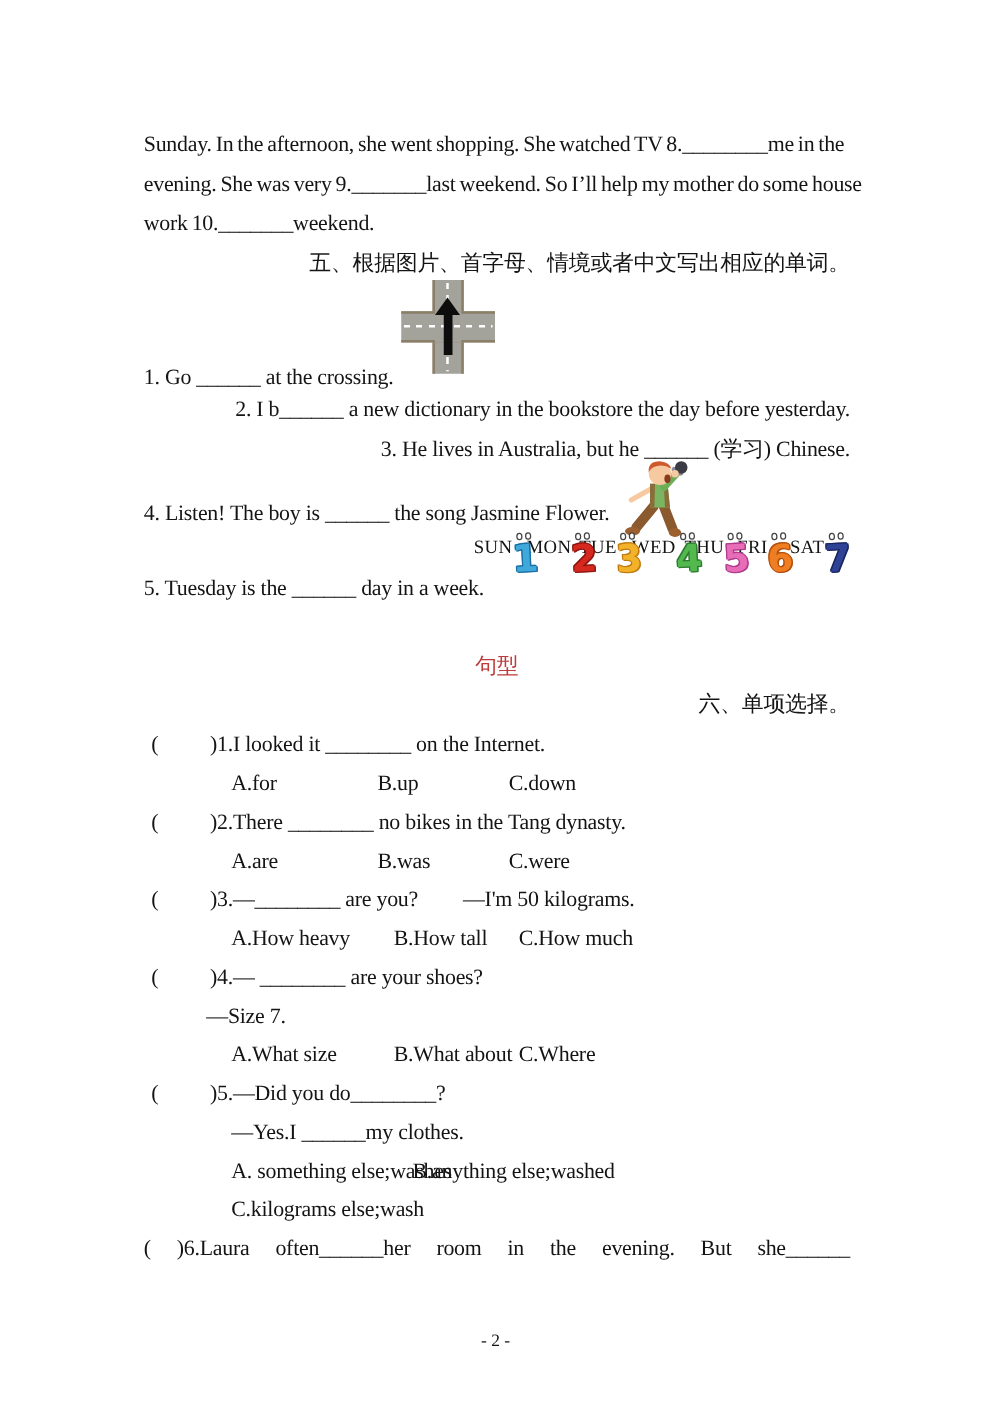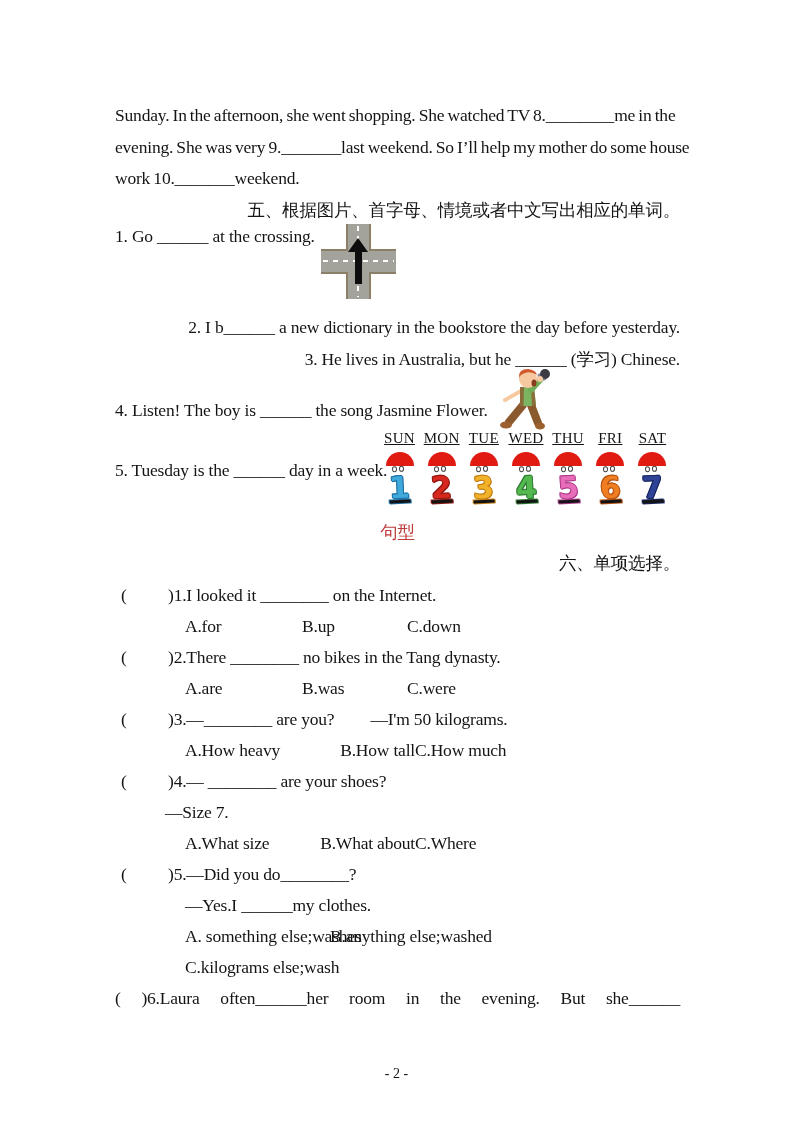--- a/index.html
+++ b/index.html
@@ -5,30 +5,30 @@
   html,body { margin:0; padding:0; }
   body { width:793px; height:1122px; background:#ffffff; }
   .doc {
     position:relative; width:793px; height:1122px; background:#fff; overflow:hidden;
     font-family:"Liberation Serif","DejaVu Serif",serif;
     font-size:17.5px; color:#141414; letter-spacing:-0.2px;
   }
   .content { position:absolute; left:115px; top:100px; width:565px; }
   .line { line-height:31.5px; white-space:nowrap;text-align:right; }
   .pline { line-height:31.5px; white-space:nowrap; word-spacing:-1px; }
-  .q1row { height:86px; display:flex; align-items:flex-start; white-space:nowrap; }
+  .q1row { height:86px; display:flex; align-items:flex-end; white-space:nowrap; }
   .q4row { height:70px; display:flex; align-items:center; white-space:nowrap; }
   .q5row { height:36px; display:flex; align-items:flex-end; white-space:nowrap; }
   .divider { margin-top:36px; line-height:31px; text-align:center; }
   .mc-line { line-height:31px; white-space:nowrap; }
   .paren { display:inline-block; width:53px; padding-left:6px; box-sizing:border-box; }
   .opts { padding-left:70px; }
   .optA,.optB { display:inline-block; }
   .opts-12 .optA { width:117px; } .opts-12 .optB { width:105px; }
-  .opts-34 .optA { width:130px; } .opts-34 .optB { width:100px;text-align:right; }
+  .opts-34 .optA { width:130px; } .opts-34 .optB { width:100px; }
   .opts-5  .optA { width:145px; }
   .reply3 { margin-left:36px; }
   .indent50 { padding-left:50px; }
   .indent70 { padding-left:70px; }
   .q6row { display:flex; justify-content:space-between; line-height:31px; }
   .footer { position:absolute; left:0; top:1066px; width:793px; text-align:center; font-size:14px; letter-spacing:0; }
 
   
   .cross { position:absolute; left:321px; top:224px; width:75px; height:75px; }
   .road-v { position:absolute; left:25px; top:0; width:25px; height:75px; background:#a3a29b;
@@ -42,21 +42,21 @@
             background:repeating-linear-gradient(90deg,#fff 0 5px,rgba(0,0,0,0) 5px 10px); }
   .arr-head { position:absolute; left:27px; top:14px; width:0; height:0;
             border-left:10px solid rgba(0,0,0,0); border-right:10px solid rgba(0,0,0,0); border-bottom:14px solid #0d0d0d; }
   .arr-shaft { position:absolute; left:34px; top:27px; width:7px; height:33px; background:#0d0d0d; }
 
   
   .boy { position:absolute; left:487px; top:366px; }
 
   
   .week { position:absolute; left:379px; top:430px; width:294px; display:flex; justify-content:space-between; }
-  .wk-col { width:41px; display:flex; flex-direction:column; align-items:center;text-decoration:underline; }
+  .wk-col { width:41px; display:flex; flex-direction:row; align-items:flex-start; }
   .wk-label { font-size:15px; letter-spacing:0.3px; line-height:17px; margin-bottom:5px; }
   .umb { width:28px; height:14px; border-radius:14px 14px 0 0; margin-bottom:4px; }
   .wk-num { position:relative; font-family:"DejaVu Sans",sans-serif; font-weight:bold;
             font-size:30px; line-height:36px; display:inline-block; transform:rotate(-3deg); letter-spacing:0; }
   .wk-num .digit { text-shadow:1px 0 var(--oc),-1px 0 var(--oc),0 1px var(--oc),0 -1px var(--oc),1px 1px var(--oc),-1px -1px var(--oc); }
   .n1{--oc:#1d6fa3;} .n2{--oc:#8f1710;} .n3{--oc:#c27d12;} .n4{--oc:#2e7d32;}
   .n5{--oc:#b03a8c;} .n6{--oc:#b5500f;} .n7{--oc:#1a2760;}
   .eyes { position:absolute; top:-4px; left:50%; transform:translateX(-50%); display:flex; gap:2px; }
   .eye { width:5px; height:6px; background:#fff; border:1px solid #444; border-radius:50%; box-sizing:border-box; }
 </style>

